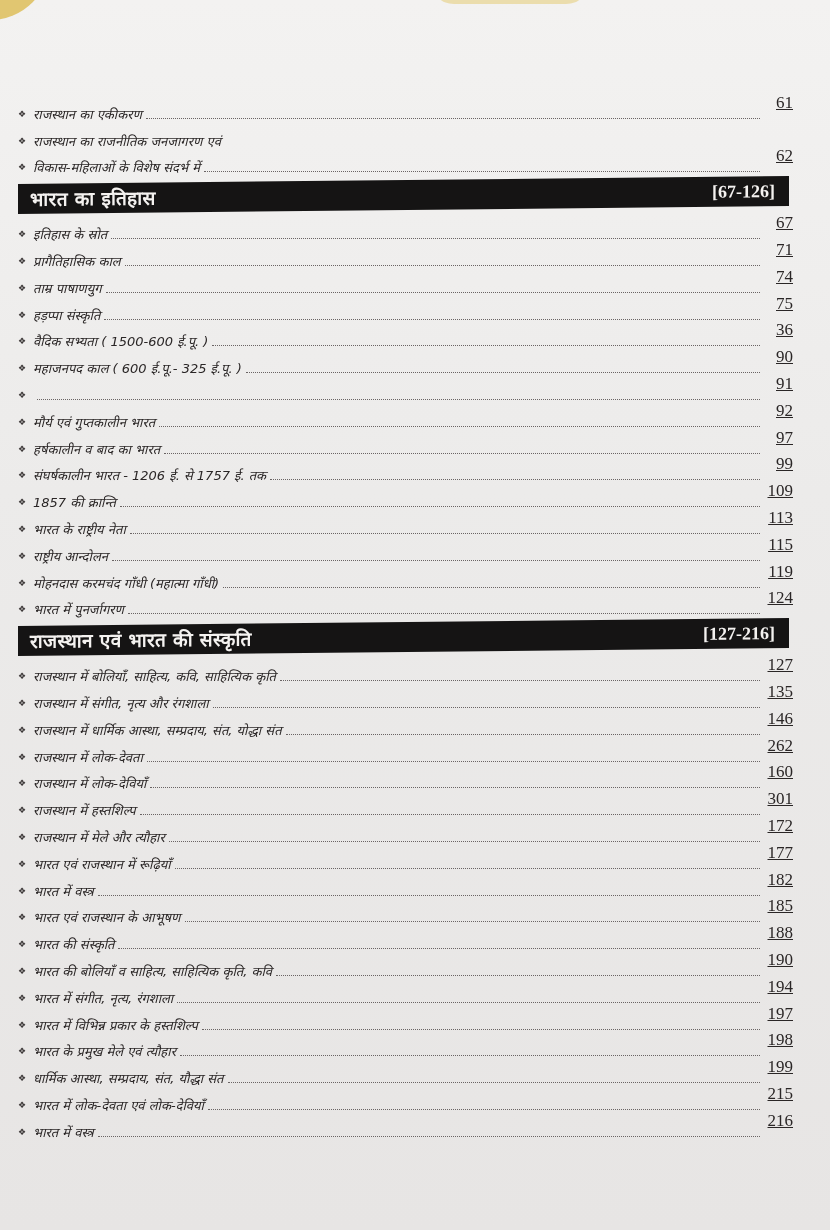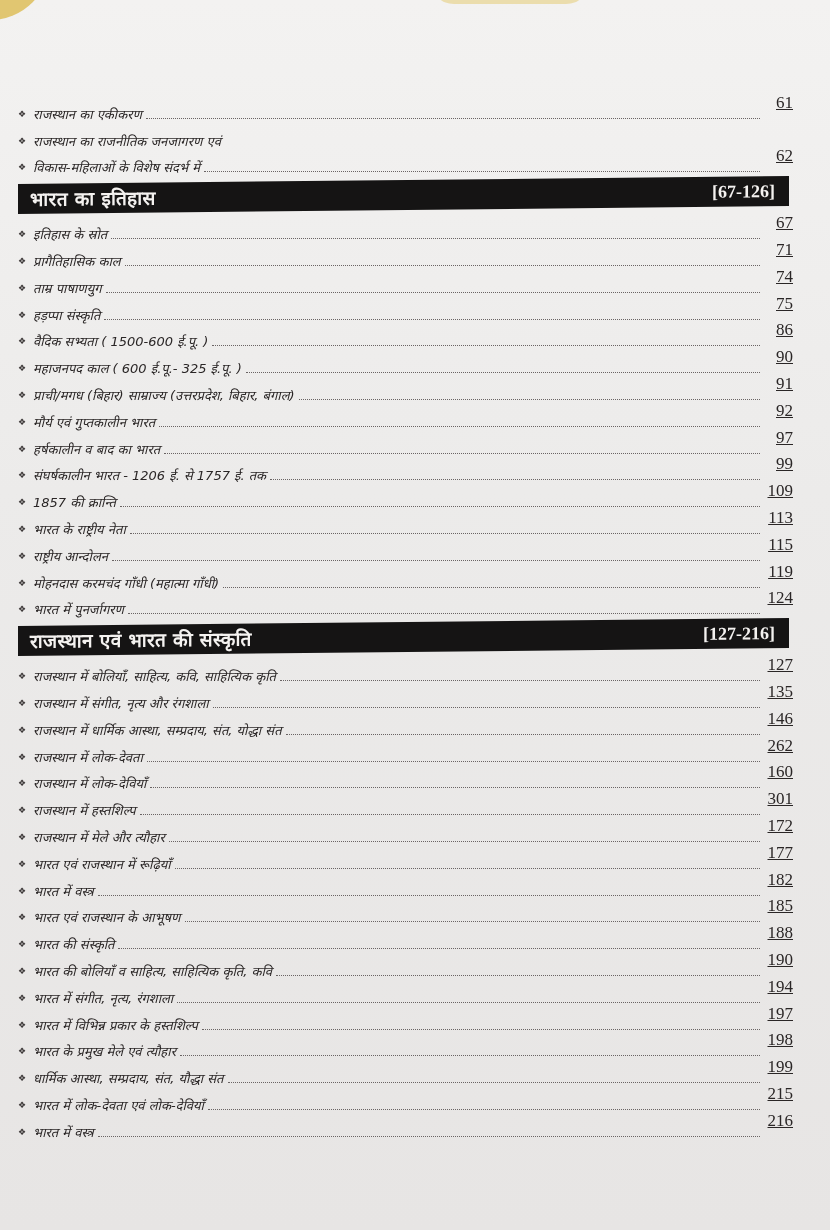--- a/index.html
+++ b/index.html
@@ -110,31 +110,30 @@
         <div class="row">
           <span class="bullet">❖</span>
           <span class="title">हड़प्पा संस्कृति</span>
           <span class="dots"></span>
           <span class="page-num">75</span>
         </div>
         <div class="row">
           <span class="bullet">❖</span>
           <span class="title">वैदिक सभ्यता ( 1500-600 ई.पू. )</span>
           <span class="dots"></span>
-          <span class="page-num">86</span>
+          <span class="page-num">36</span>
         </div>
         <div class="row">
           <span class="bullet">❖</span>
           <span class="title">महाजनपद काल ( 600 ई.पू.- 325 ई.पू. )</span>
           <span class="dots"></span>
           <span class="page-num">90</span>
         </div>
         <div class="row">
           <span class="bullet">❖</span>
-          <span class="title">प्राची/मगध (बिहार) साम्राज्य (उत्तरप्रदेश, बिहार, बंगाल)</span>
           <span class="dots"></span>
           <span class="page-num">91</span>
         </div>
         <div class="row">
           <span class="bullet">❖</span>
           <span class="title">मौर्य एवं गुप्तकालीन भारत</span>
           <span class="dots"></span>
           <span class="page-num">92</span>
         </div>
         <div class="row">

